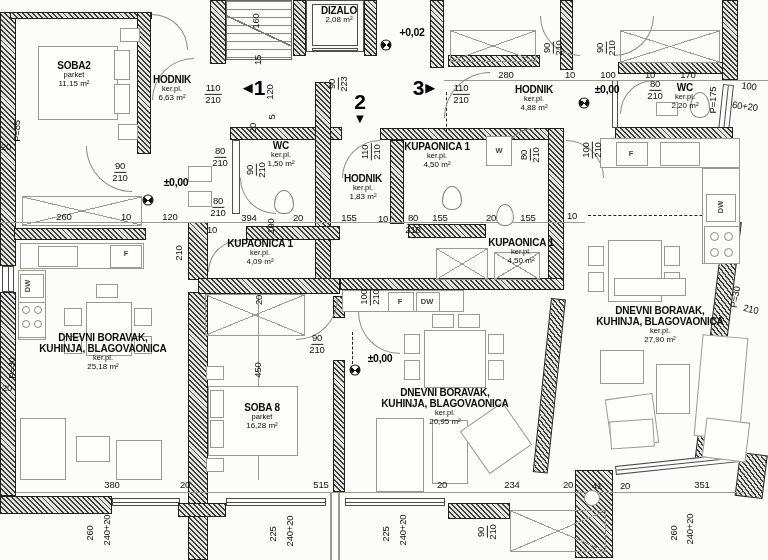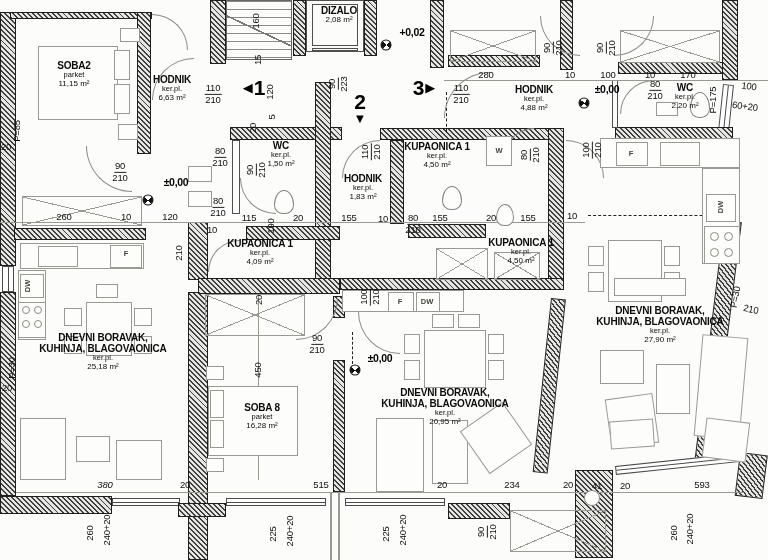--- a/index.html
+++ b/index.html
@@ -268,60 +268,60 @@
       <div class="rname">KUHINJA, BLAGOVAONICA</div>
       <div class="rsub">ker.pl.</div>
       <div class="rarea">20,95 m²</div>
     </div>
     <div class="room" style="left: 660px; top: 305px;">
       <div class="rname">DNEVNI BORAVAK,</div>
       <div class="rname">KUHINJA, BLAGOVAONICA</div>
       <div class="rsub">ker.pl.</div>
       <div class="rarea">27,90 m²</div>
     </div>
-    <div class="dim" style="left: 486px; top: 74px; transform: translate(-50%, -50%) rotate(0deg);">280</div>
+    <div class="dim" style="left: 506px; top: 74px; transform: translate(-50%, -50%) rotate(0deg);">280</div>
     <div class="dim" style="left: 570px; top: 74px; transform: translate(-50%, -50%) rotate(0deg);">10</div>
     <div class="dim" style="left: 608px; top: 74px; transform: translate(-50%, -50%) rotate(0deg);">100</div>
     <div class="dim" style="left: 650px; top: 74px; transform: translate(-50%, -50%) rotate(0deg);">10</div>
     <div class="dim" style="left: 688px; top: 74px; transform: translate(-50%, -50%) rotate(0deg);">170</div>
     <div class="dim" style="left: 749px; top: 86px; transform: translate(-50%, -50%) rotate(8deg);">100</div>
     <div class="dim" style="left: 745px; top: 106px; transform: translate(-50%, -50%) rotate(8deg);">60+20</div>
     <div class="dim" style="left: 712px; top: 100px; transform: translate(-50%, -50%) rotate(-90deg);">P=175</div>
     <div class="dim" style="left: 255px; top: 21px; transform: translate(-50%, -50%) rotate(-90deg);">160</div>
     <div class="dim" style="left: 257px; top: 60px; transform: translate(-50%, -50%) rotate(-90deg);">15</div>
     <div class="dim" style="left: 269px; top: 92px; transform: translate(-50%, -50%) rotate(-90deg);">120</div>
     <div class="dim" style="left: 271px; top: 117px; transform: translate(-50%, -50%) rotate(-90deg);">5</div>
     <div class="dim" style="left: 252px; top: 128px; transform: translate(-50%, -50%) rotate(-90deg);">20</div>
     <div class="dim" style="left: 16px; top: 131px; transform: translate(-50%, -50%) rotate(-90deg);">P=85</div>
     <div class="dim" style="left: 6px; top: 146px; transform: translate(-50%, -50%) rotate(0deg);">20</div>
     <div class="dim" style="left: 64px; top: 216px; transform: translate(-50%, -50%) rotate(0deg);">260</div>
     <div class="dim" style="left: 126px; top: 216px; transform: translate(-50%, -50%) rotate(0deg);">10</div>
     <div class="dim" style="left: 170px; top: 216px; transform: translate(-50%, -50%) rotate(0deg);">120</div>
     <div class="dim" style="left: 212px; top: 229px; transform: translate(-50%, -50%) rotate(0deg);">10</div>
-    <div class="dim" style="left: 249px; top: 217px; transform: translate(-50%, -50%) rotate(0deg);">115</div>
+    <div class="dim" style="left: 249px; top: 217px; transform: translate(-50%, -50%) rotate(0deg);">394</div>
     <div class="dim" style="left: 298px; top: 217px; transform: translate(-50%, -50%) rotate(0deg);">20</div>
     <div class="dim" style="left: 349px; top: 217px; transform: translate(-50%, -50%) rotate(0deg);">155</div>
     <div class="dim" style="left: 383px; top: 218px; transform: translate(-50%, -50%) rotate(0deg);">10</div>
     <div class="dim" style="left: 440px; top: 217px; transform: translate(-50%, -50%) rotate(0deg);">155</div>
     <div class="dim" style="left: 491px; top: 217px; transform: translate(-50%, -50%) rotate(0deg);">20</div>
     <div class="dim" style="left: 528px; top: 217px; transform: translate(-50%, -50%) rotate(0deg);">155</div>
     <div class="dim" style="left: 572px; top: 215px; transform: translate(-50%, -50%) rotate(0deg);">10</div>
     <div class="dim" style="left: 270px; top: 226px; transform: translate(-50%, -50%) rotate(-90deg);">190</div>
     <div class="dim" style="left: 178px; top: 253px; transform: translate(-50%, -50%) rotate(-90deg);">210</div>
     <div class="dim" style="left: 258px; top: 300px; transform: translate(-50%, -50%) rotate(-90deg);">20</div>
     <div class="dim" style="left: 257px; top: 370px; transform: translate(-50%, -50%) rotate(-90deg);">450</div>
     <div class="dim" style="left: 321px; top: 484px; transform: translate(-50%, -50%) rotate(0deg);">515</div>
-    <div class="dim" style="left: 105px; top: 484px; transform: translate(-50%, -50%) rotate(0deg); font-style: italic;">380</div>
+    <div class="dim" style="left: 112px; top: 484px; transform: translate(-50%, -50%) rotate(0deg);">380</div>
     <div class="dim" style="left: 185px; top: 484px; transform: translate(-50%, -50%) rotate(0deg);">20</div>
     <div class="dim" style="left: 442px; top: 484px; transform: translate(-50%, -50%) rotate(0deg);">20</div>
     <div class="dim" style="left: 512px; top: 484px; transform: translate(-50%, -50%) rotate(0deg);">234</div>
     <div class="dim" style="left: 568px; top: 484px; transform: translate(-50%, -50%) rotate(0deg);">20</div>
     <div class="dim" style="left: 597px; top: 485px; transform: translate(-50%, -50%) rotate(0deg);">41</div>
     <div class="dim" style="left: 625px; top: 485px; transform: translate(-50%, -50%) rotate(0deg);">20</div>
-    <div class="dim" style="left: 702px; top: 484px; transform: translate(-50%, -50%) rotate(0deg);">593</div>
+    <div class="dim" style="left: 702px; top: 484px; transform: translate(-50%, -50%) rotate(0deg);">351</div>
     <div class="dim" style="left: 272px; top: 534px; transform: translate(-50%, -50%) rotate(-90deg);">225</div>
     <div class="dim" style="left: 289px; top: 531px; transform: translate(-50%, -50%) rotate(-90deg);">240+20</div>
     <div class="dim" style="left: 385px; top: 534px; transform: translate(-50%, -50%) rotate(-90deg);">225</div>
     <div class="dim" style="left: 402px; top: 530px; transform: translate(-50%, -50%) rotate(-90deg);">240+20</div>
     <div class="dim" style="left: 89px; top: 533px; transform: translate(-50%, -50%) rotate(-90deg);">260</div>
     <div class="dim" style="left: 106px; top: 530px; transform: translate(-50%, -50%) rotate(-90deg);">240+20</div>
     <div class="dim" style="left: 673px; top: 533px; transform: translate(-50%, -50%) rotate(-90deg);">260</div>
     <div class="dim" style="left: 689px; top: 529px; transform: translate(-50%, -50%) rotate(-90deg);">240+20</div>
     <div class="dim" style="left: 11px; top: 368px; transform: translate(-50%, -50%) rotate(-90deg);">P=30</div>
     <div class="dim" style="left: 7px; top: 387px; transform: translate(-50%, -50%) rotate(0deg);">20</div>

